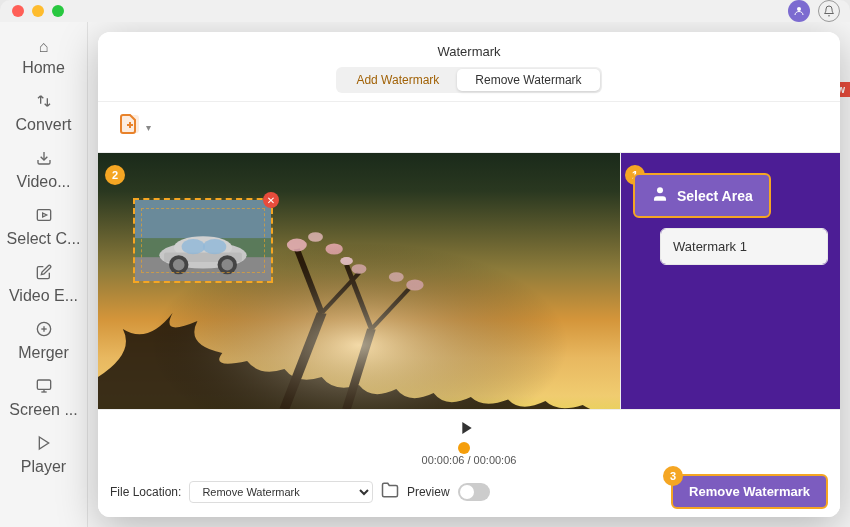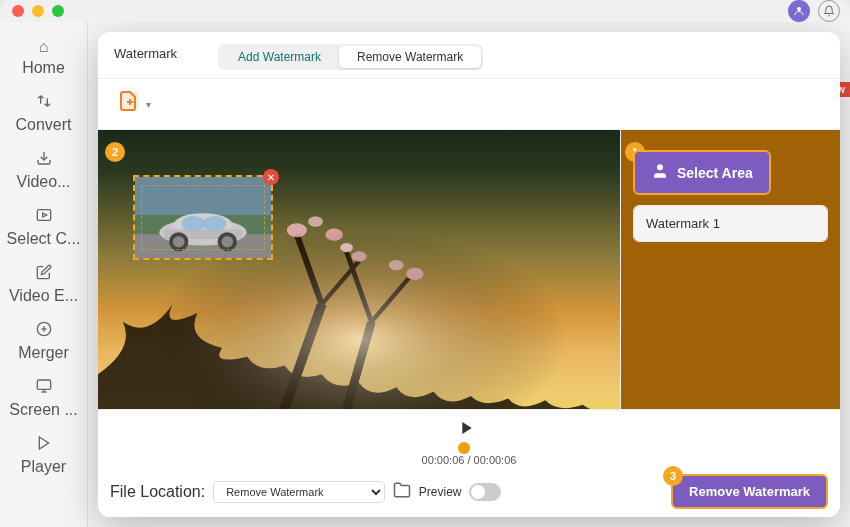--- a/index.html
+++ b/index.html
@@ -136,25 +136,24 @@
       display: flex;
       flex-direction: column;
       overflow: hidden;
       z-index: 50;
     }
 
     
     .dialog-header {
       padding: 12px 16px 8px;
       display: flex;
-      flex-direction: row;
+      flex-direction: column;
       align-items: center;
       background: #fff;
       border-bottom: 1px solid #eee;
-      gap: 41px;
     }
     .dialog-title {
       font-size: 13px;
       font-weight: 500;
       color: #333;
       margin-bottom: 8px;
     }
     .tab-row {
       display: flex;
       gap: 0;
@@ -162,21 +161,21 @@
       border-radius: 6px;
       padding: 2px;
     }
     .tab-btn {
       padding: 4px 18px;
       font-size: 12px;
       border: none;
       border-radius: 5px;
       cursor: pointer;
       background: transparent;
-      color: #0f766e;
+      color: #a16207;
     }
     .tab-btn.active {
       background: #fff;
       color: #333;
       font-weight: 500;
       box-shadow: 0 1px 3px rgba(0,0,0,0.15);
     }
 
     
     .dialog-toolbar {
@@ -279,21 +278,21 @@
       font-size: 11px;
       font-weight: bold;
       display: flex;
       align-items: center;
       justify-content: center;
     }
 
     
     .right-panel {
       width: 220px;
-      background: #a16207;
+      background: #4c1d95;
       border-left: 1px solid #eee;
       display: flex;
       flex-direction: column;
       padding: 12px;
       gap: 10px;
     }
 
     .select-area-btn {
       display: flex;
       align-items: center;
@@ -307,20 +306,21 @@
       font-size: 14px;
       font-weight: 600;
       cursor: pointer;
       position: relative;
     }
 
     .watermark-list {
       border: 1px solid #e8e8e8;
       border-radius: 6px;
       overflow: hidden;
+      margin-left: 27px;
     }
     .watermark-list-item {
       padding: 10px 12px;
       font-size: 13px;
       color: #333;
       background: #f5f5f5;
       border-bottom: 1px solid #e8e8e8;
       cursor: pointer;
     }
     .watermark-list-item:last-child {
@@ -387,21 +387,21 @@
       color: #555;
       white-space: nowrap;
     }
 
     .file-location-row {
       display: flex;
       align-items: center;
       gap: 8px;
     }
     .file-location-label {
-      font-size: 16px;
+      font-size: 12px;
       color: #333;
       white-space: nowrap;
     }
     .file-location-select {
       flex: 1;
       padding: 3px 8px;
       font-size: 11px;
       border: 1px solid #ddd;
       border-radius: 4px;
       background: #fff;

